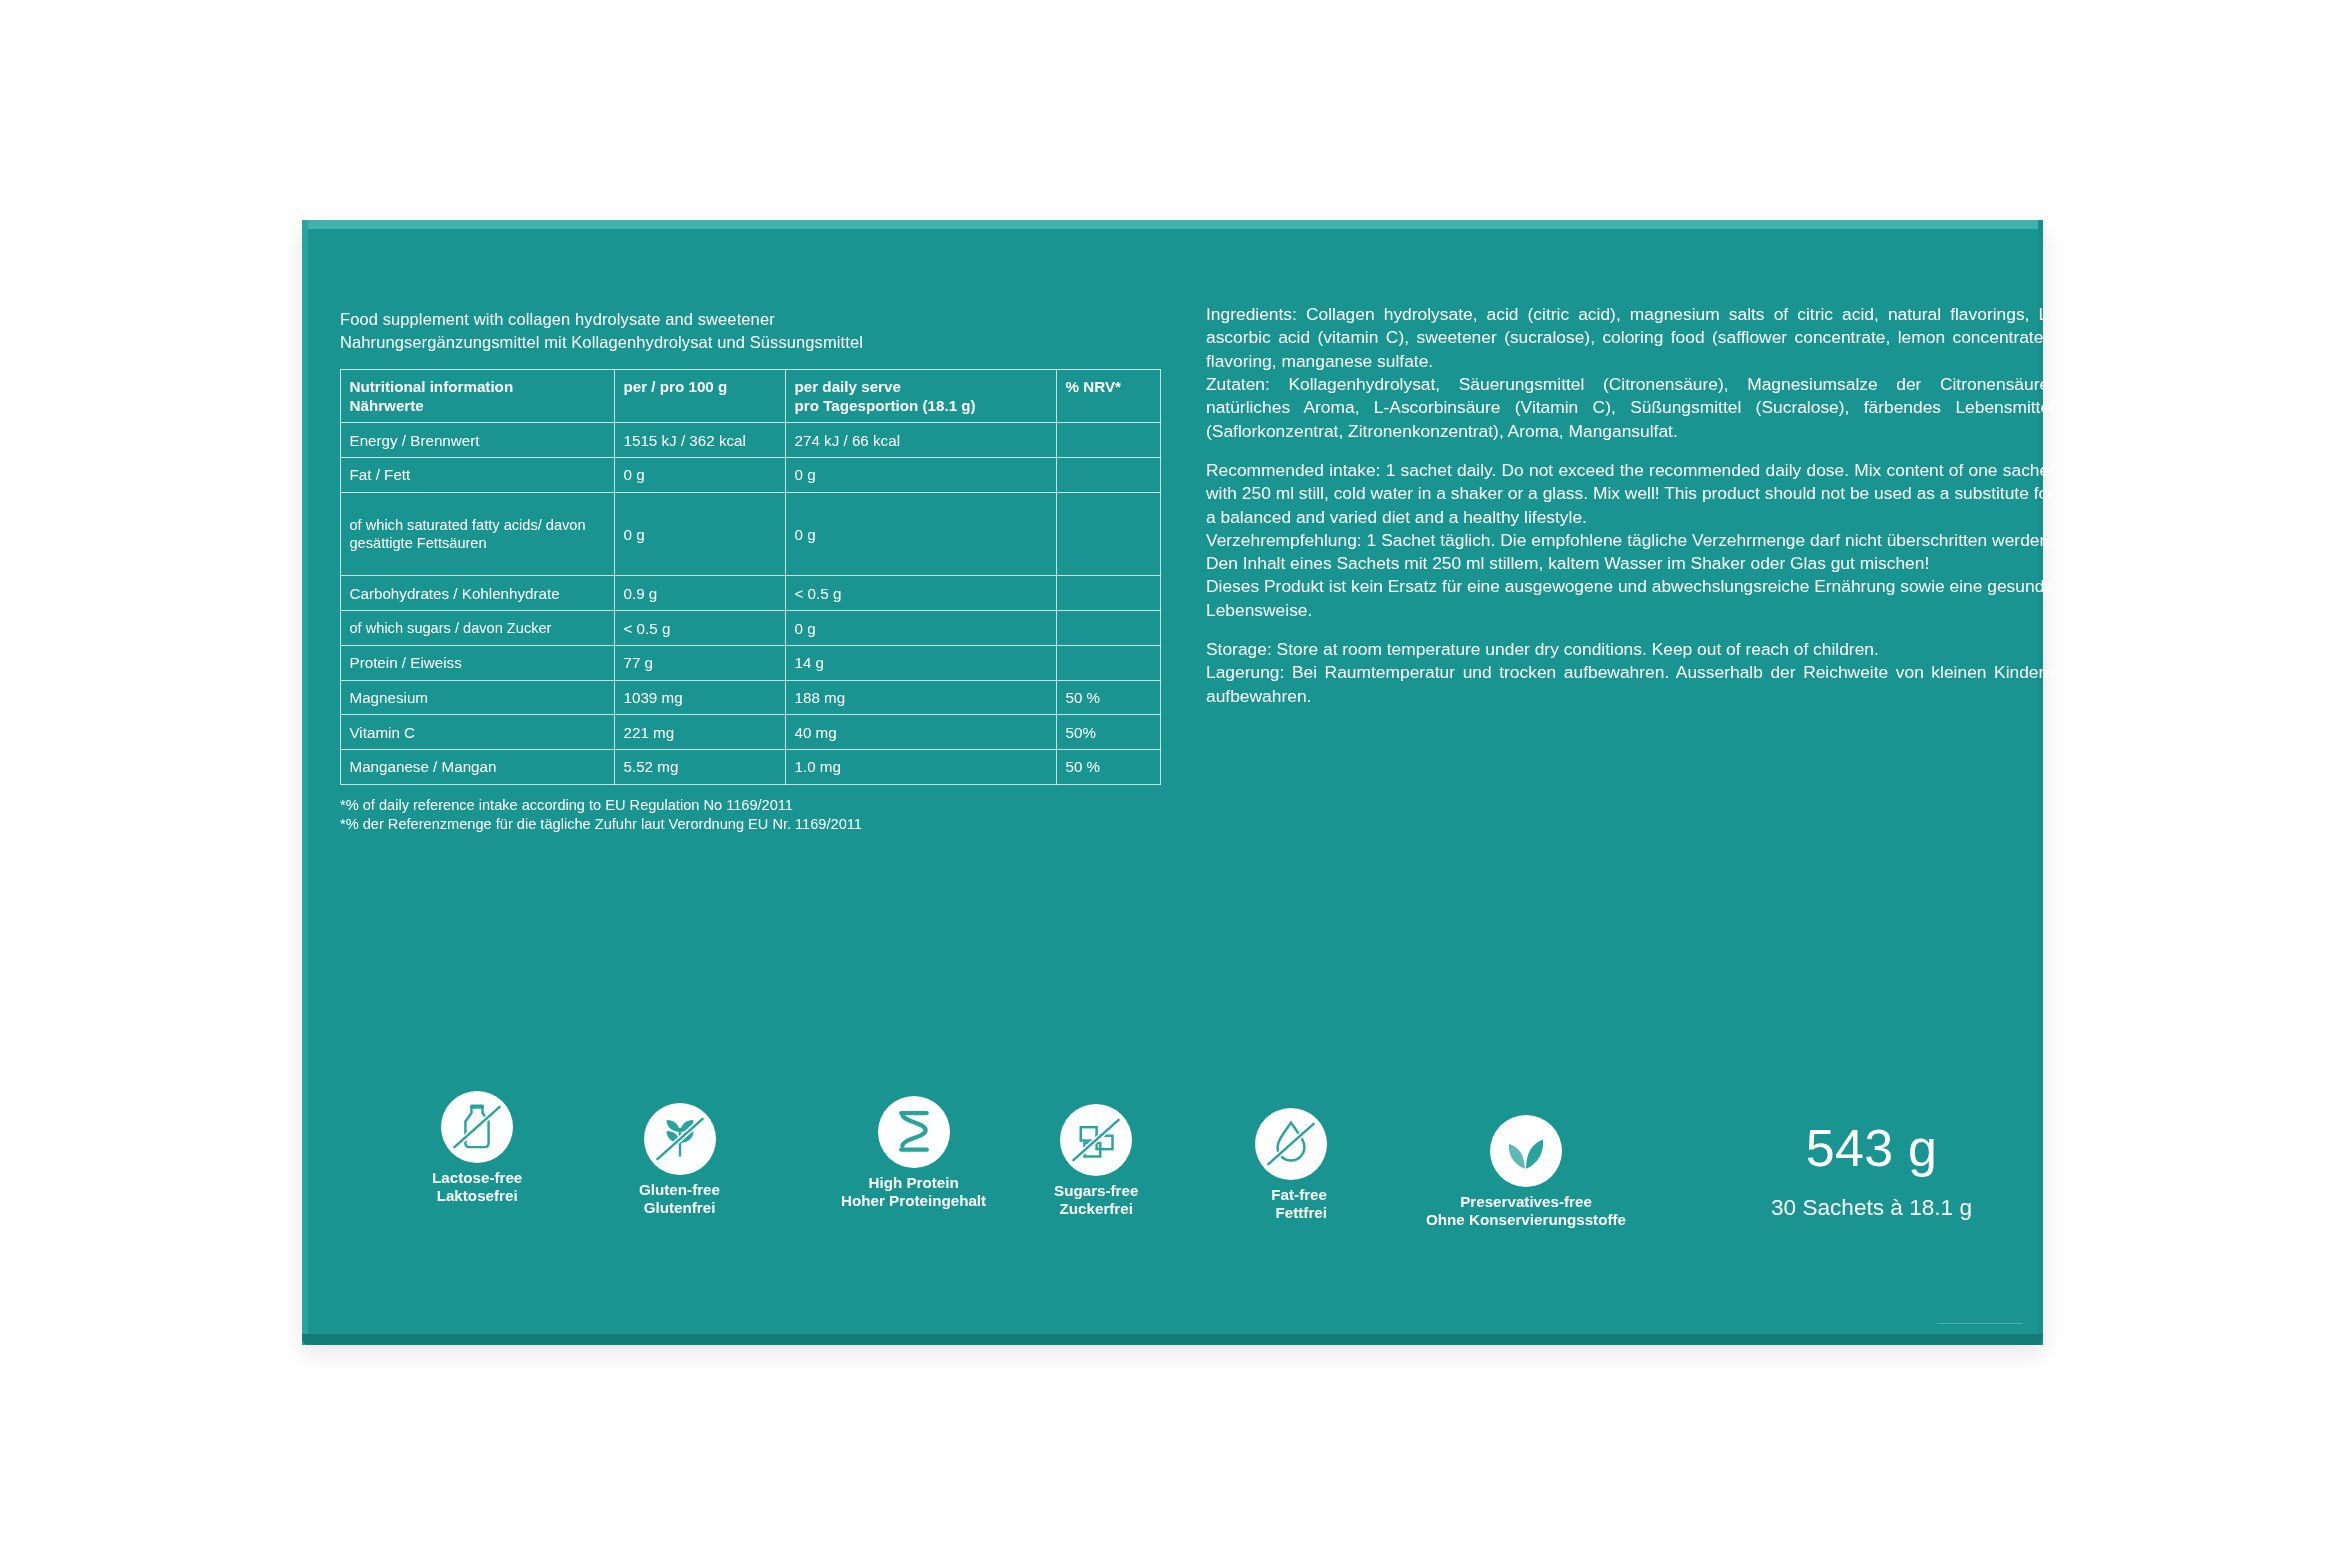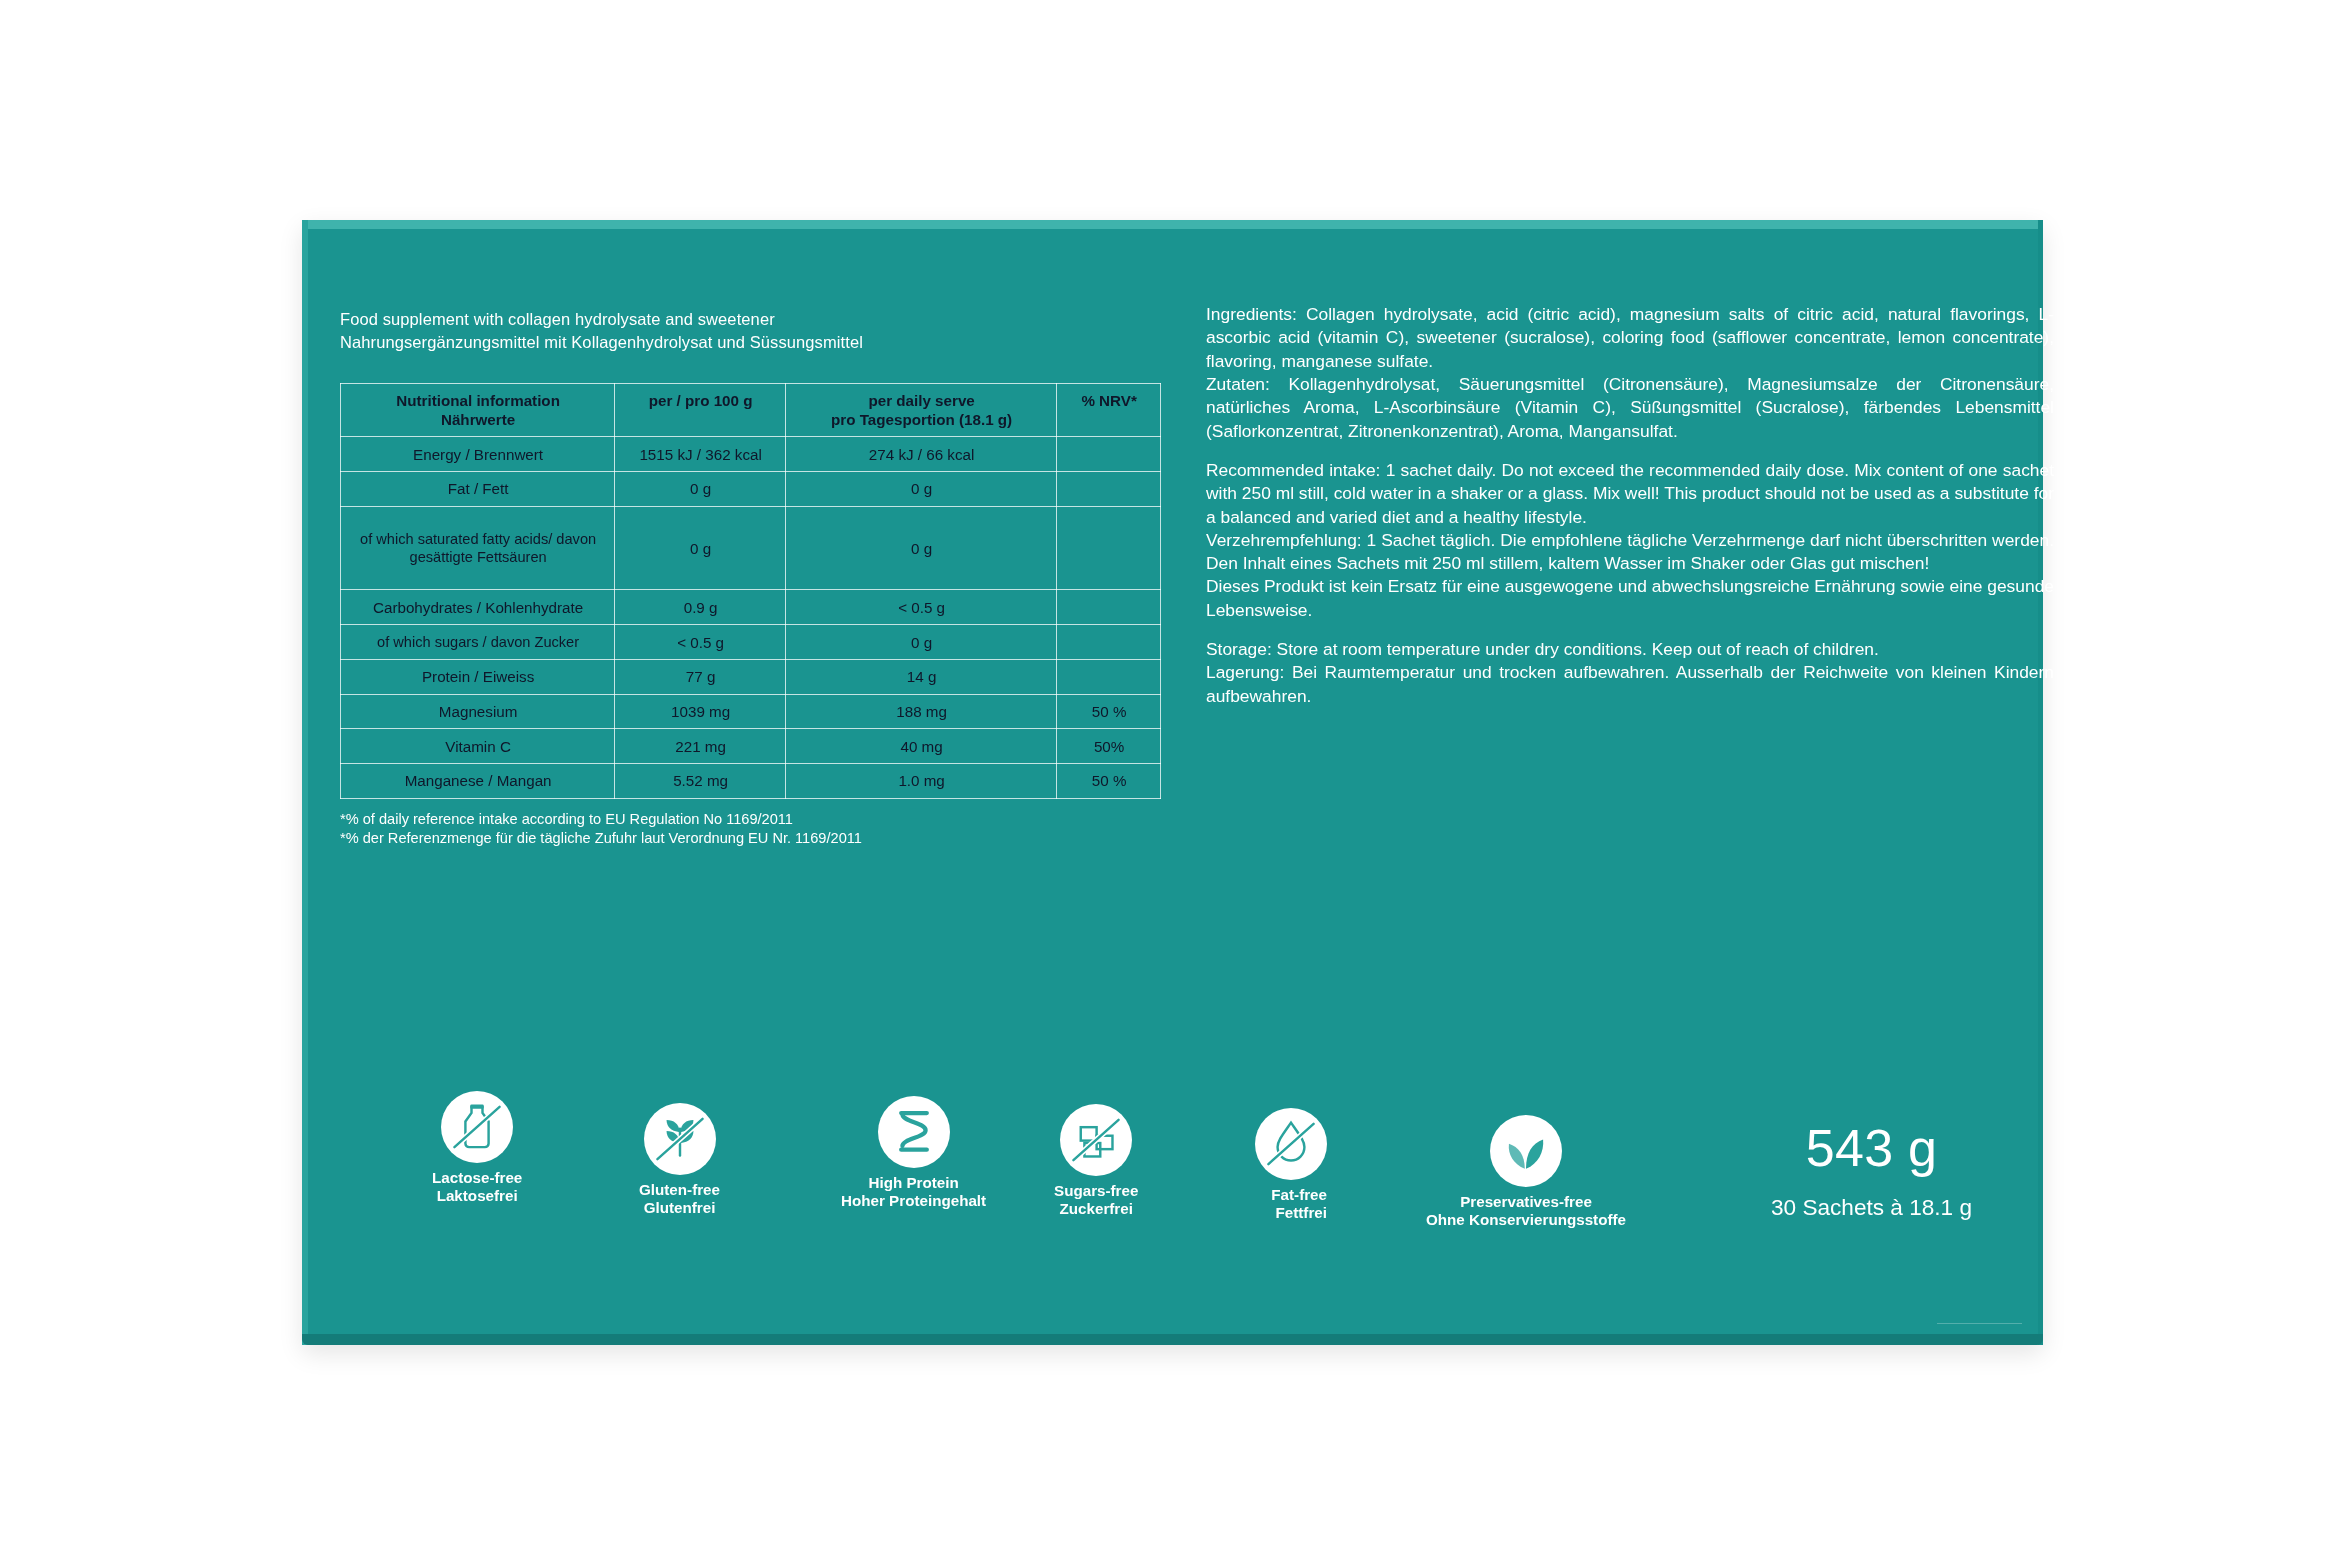--- a/index.html
+++ b/index.html
@@ -91,39 +91,39 @@
     position: absolute;
     left: 866px;
     top: 22px;
     width: 848px;
   }
 
   .intro {
     font-size: 16.5px;
     line-height: 1.38;
     letter-spacing: 0.1px;
-    margin-bottom: 29px;
+    margin-bottom: 15px;
     font-weight: 400;
   }
 
   
   table.nutri {
     border-collapse: collapse;
     width: 820px;
     table-layout: fixed;
     font-size: 15.2px;
   }
   table.nutri td, table.nutri th {
     border: 1px solid rgba(255,255,255,0.75);
     padding: 7.3px 7.3px 7.3px 8.5px;
     vertical-align: middle;
     font-weight: 400;
-    text-align: center;
+    text-align: left;
     line-height: 1.26;
-    color: #0f172a;
+    color: #ffffff;
   }
   table.nutri th {
     font-weight: 700;
     font-size: 15.2px;
     vertical-align: top;
   }
   col.c1 { width: 274px; }
   col.c2 { width: 171px; }
   col.c3 { width: 271px; }
   col.c4 { width: 104px; }

